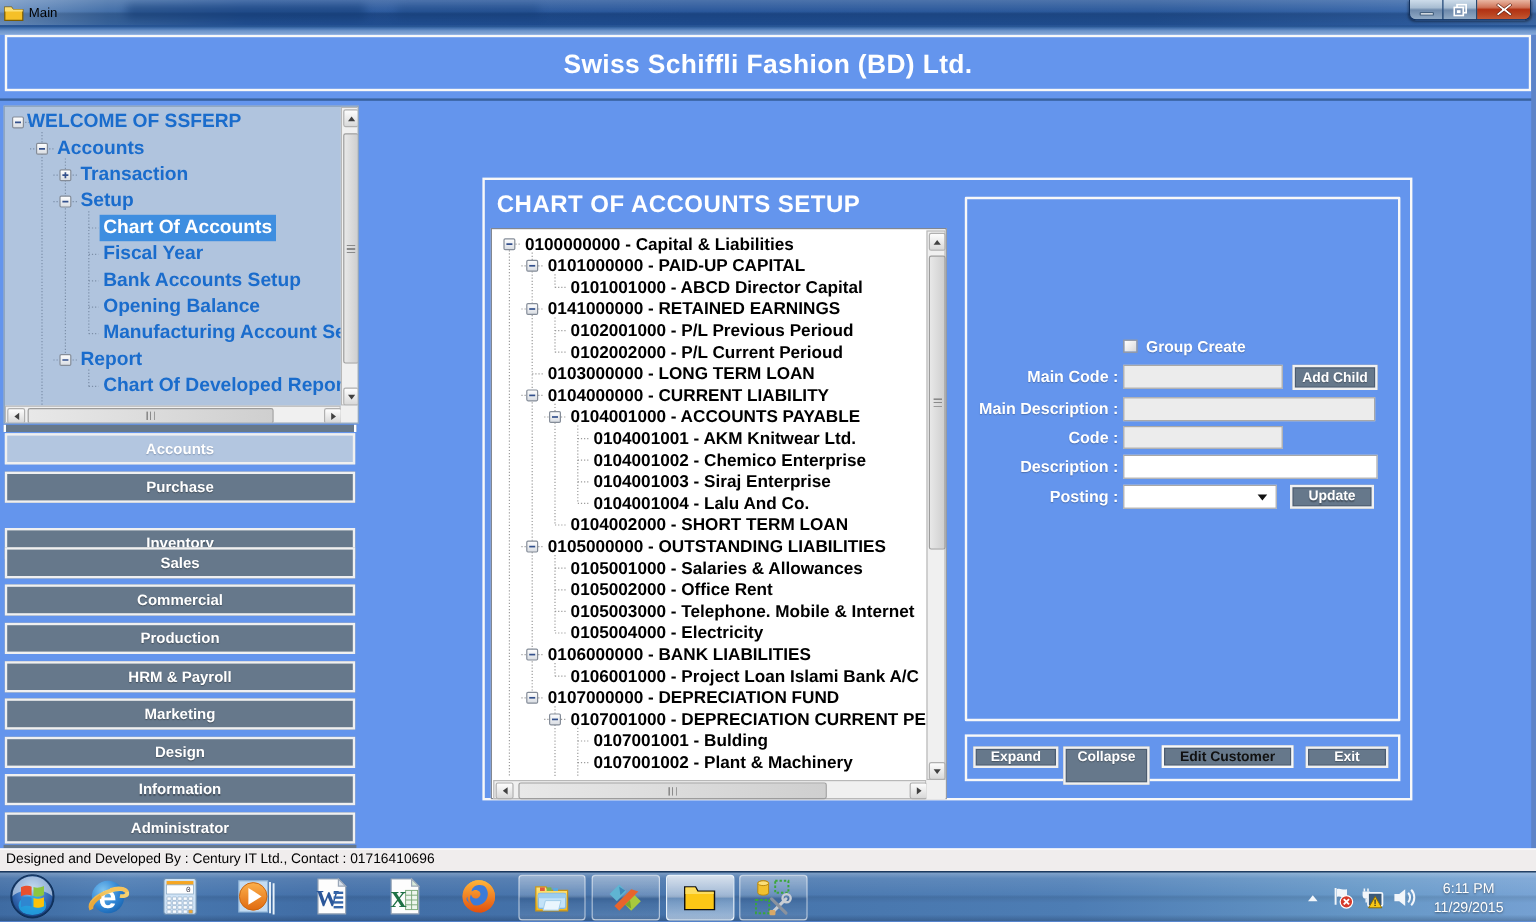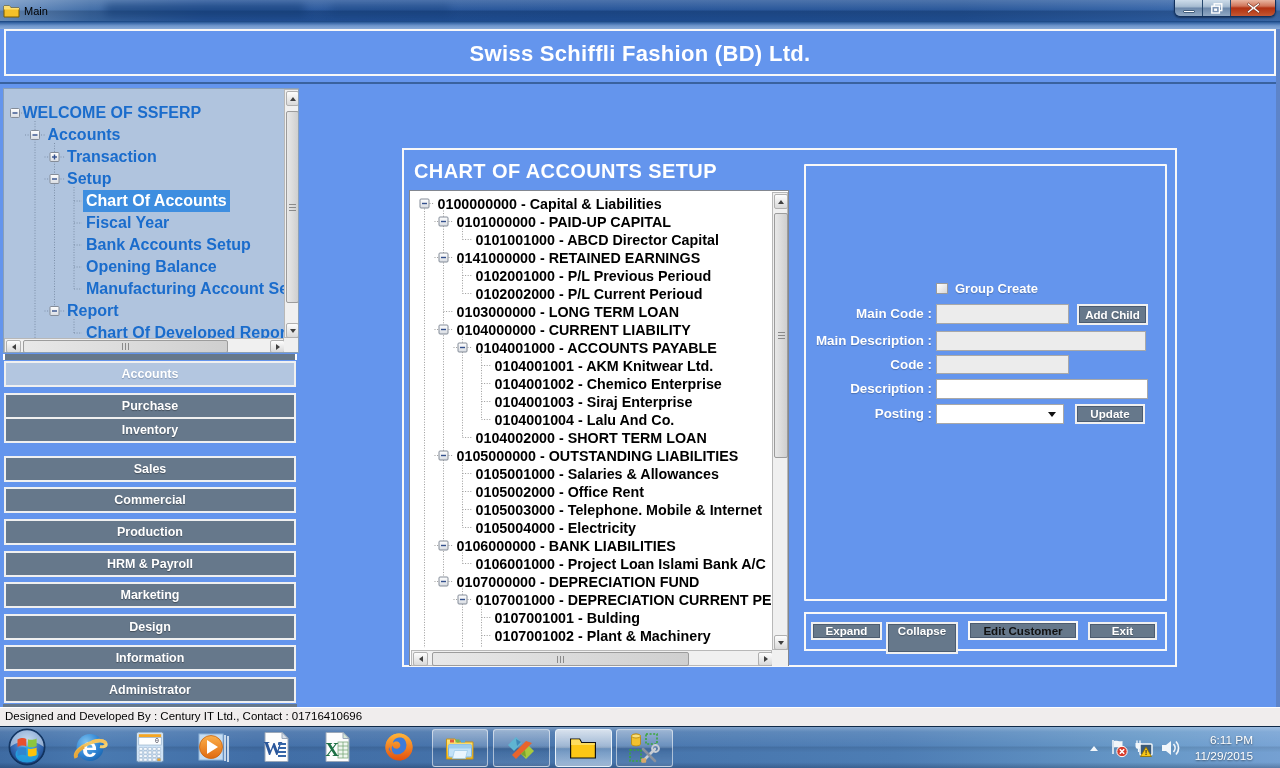--- a/index.html
+++ b/index.html
@@ -69,21 +69,21 @@
 #statusbar{position:absolute;left:0;top:707px;width:1280px;height:19px;background:#f0eded;border-top:1px solid #fff}
 #statusbar span{position:absolute;left:5px;top:1.5px;font-size:11.5px;color:#000}
 
 #taskbar{position:absolute;left:0;top:726px;width:1280px;height:42px;
  background:linear-gradient(90deg,#3f6ca4 0%,#4a7ab2 8%,#426fa8 20%,#4674ac 45%,#4e7eb6 70%,#689ac9 90%,#76a2d4 100%)}
 #taskbar .gloss{position:absolute;left:0;top:0;width:100%;height:100%;
  background:linear-gradient(180deg,rgba(255,255,255,0.30) 0%,rgba(255,255,255,0.10) 12%,rgba(255,255,255,0.02) 45%,rgba(0,0,0,0.09) 50%,rgba(0,0,0,0.01) 62%,rgba(0,0,0,0.01) 86%,rgba(10,25,50,0.28) 100%);border-top:1px solid #0f2947}
 .tbtn{border:1px solid rgba(255,255,255,0.55);border-radius:3px;
  background:linear-gradient(180deg,rgba(255,255,255,0.38) 0%,rgba(255,255,255,0.16) 48%,rgba(40,70,110,0.18) 52%,rgba(255,255,255,0.10) 100%)}
 .tbtn.lite{background:linear-gradient(180deg,rgba(255,255,255,0.75) 0%,rgba(255,255,255,0.45) 48%,rgba(160,190,220,0.45) 52%,rgba(235,245,255,0.55) 100%);border-color:#e8f2fa}
-#clock{position:absolute;right:27px;top:731.5px;text-align:right;color:#fff;font-size:11.8px;line-height:16.5px;text-shadow:0 1px 2px rgba(0,0,0,0.5)}
+#clock{position:absolute;right:27px;top:731.5px;text-align:center;color:#fff;font-size:11.8px;line-height:16.5px;text-shadow:0 1px 2px rgba(0,0,0,0.5)}
 .trayarr{position:absolute;width:0;height:0;border-left:4.5px solid transparent;border-right:4.5px solid transparent;border-bottom:5px solid #f2f6fa}
 
 .winbtns{left:1174px;top:0;width:102px;height:17px;display:flex;border:1px solid #10305e;border-top:none;
  border-radius:0 0 6px 6px;overflow:hidden;box-shadow:0 1px 2px rgba(0,0,0,0.4)}
 .wb{height:100%;display:flex;align-items:center;justify-content:center;border-right:1px solid #26486e}
 .wbmin,.wbmax{width:28px;background:linear-gradient(180deg,#cddcea 0%,#a8bdd2 40%,#6d89ab 52%,#90a9c4 100%)}
 .wbmax{width:28px}
 .wbclose{width:44px;border-right:none;background:linear-gradient(180deg,#e9b6a2 0%,#d0755a 38%,#b23113 50%,#ba431f 75%,#c45835 100%)}
 .minglyph{display:block;width:12px;height:3px;background:#fff;border:1px solid #44607e;border-radius:1px;margin-top:6px}
 </style></head><body>
@@ -152,21 +152,21 @@
      <path d="M 2.5 1 L 7.5 4.8 L 12.5 1 L 14 2.2 L 9.3 6 L 14 9.8 L 12.5 11 L 7.5 7.2 L 2.5 11 L 1 9.8 L 5.7 6 L 1 2.2 Z" fill="#ffffff" stroke="#5a1505" stroke-width="0.6"></path>
   </svg>
     </div>
 </div>
 <div id="frameband"></div>
 <div id="headband">
     <span>Swiss Schiffli Fashion (BD) Ltd.</span>
   </div>
 <div id="topline"></div>
 <div id="treepanel">
-    <div class="abs" style="left:1px;top:12px;width:279px;height:248px;overflow:hidden">
+    <div class="abs" style="left:1px;top:1px;width:279px;height:248px;overflow:hidden">
       <svg class="abs" style="left:0;top:0" width="279" height="248" viewBox="0 0 279 248">
         <line x1="30.0" y1="20.0" x2="30.0" y2="248.0" stroke="#7c8fa8" stroke-width="1" stroke-dasharray="1,1.6"></line>
         <line x1="49.5" y1="42.0" x2="49.5" y2="210.0" stroke="#7c8fa8" stroke-width="1" stroke-dasharray="1,1.6"></line>
         <line x1="69.0" y1="86.0" x2="69.0" y2="188.0" stroke="#7c8fa8" stroke-width="1" stroke-dasharray="1,1.6"></line>
         <line x1="69.0" y1="218.0" x2="69.0" y2="232.0" stroke="#7c8fa8" stroke-width="1" stroke-dasharray="1,1.6"></line>
         <line x1="16.0" y1="12.0" x2="20.0" y2="12.0" stroke="#7c8fa8" stroke-width="1" stroke-dasharray="1,1.6"></line>
         <line x1="20.0" y1="34.0" x2="24.0" y2="34.0" stroke="#7c8fa8" stroke-width="1" stroke-dasharray="1,1.6"></line>
         <line x1="36.0" y1="34.0" x2="40.0" y2="34.0" stroke="#7c8fa8" stroke-width="1" stroke-dasharray="1,1.6"></line>
         <line x1="39.5" y1="56.0" x2="43.5" y2="56.0" stroke="#7c8fa8" stroke-width="1" stroke-dasharray="1,1.6"></line>
         <line x1="55.5" y1="56.0" x2="59.5" y2="56.0" stroke="#7c8fa8" stroke-width="1" stroke-dasharray="1,1.6"></line>
@@ -224,21 +224,21 @@
       </div>
       <div class="sbthumb abs" style="left:17px;top:0;width:205px;height:13px">
         <span class="griph"></span>
       </div>
     </div>
     <div class="abs" style="left:280px;top:249px;width:15px;height:15px;background:#f0f0f0"></div>
   </div>
 <div id="btnstrip1"></div>
 <div class="navbtn active" style="top:361.0px">Accounts</div>
 <div class="navbtn" style="top:392.6px">Purchase</div>
-<div class="navbtn" style="top:417px">Inventory</div>
+<div class="navbtn" style="top:440px">Inventory</div>
 <div class="navbtn" style="top:455.8px">Sales</div>
 <div class="navbtn" style="top:487.4px">Commercial</div>
 <div class="navbtn" style="top:519.0px">Production</div>
 <div class="navbtn" style="top:550.6px">HRM &amp; Payroll</div>
 <div class="navbtn" style="top:582.2px">Marketing</div>
 <div class="navbtn" style="top:613.8px">Design</div>
 <div class="navbtn" style="top:645.4px">Information</div>
 <div class="navbtn" style="top:677.0px">Administrator</div>
 <div id="btnstrip2"></div>
 <div id="outerbox"></div>

